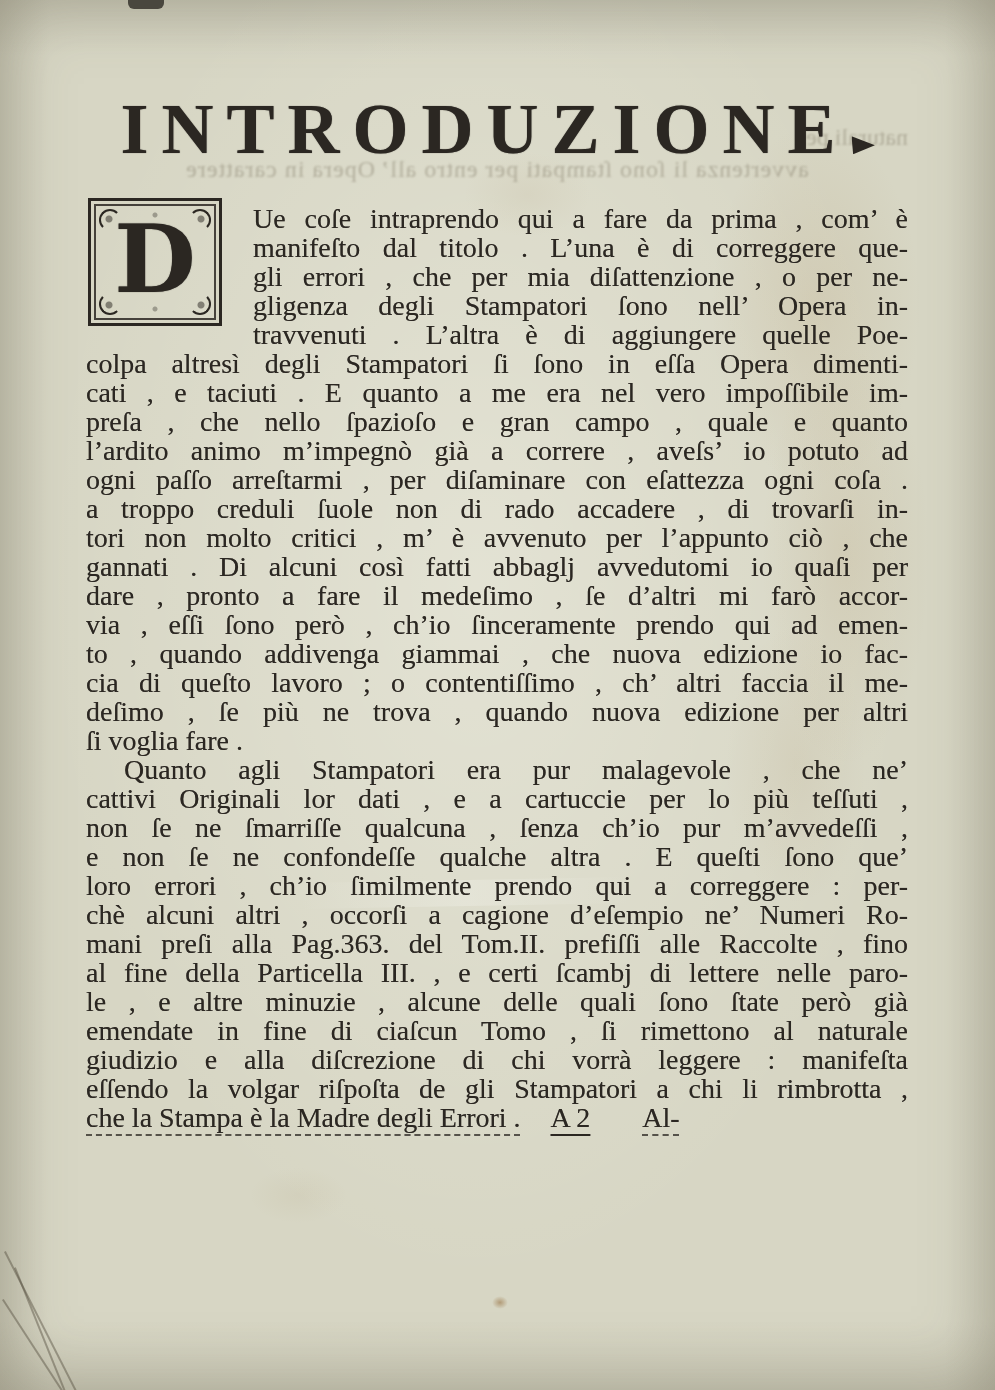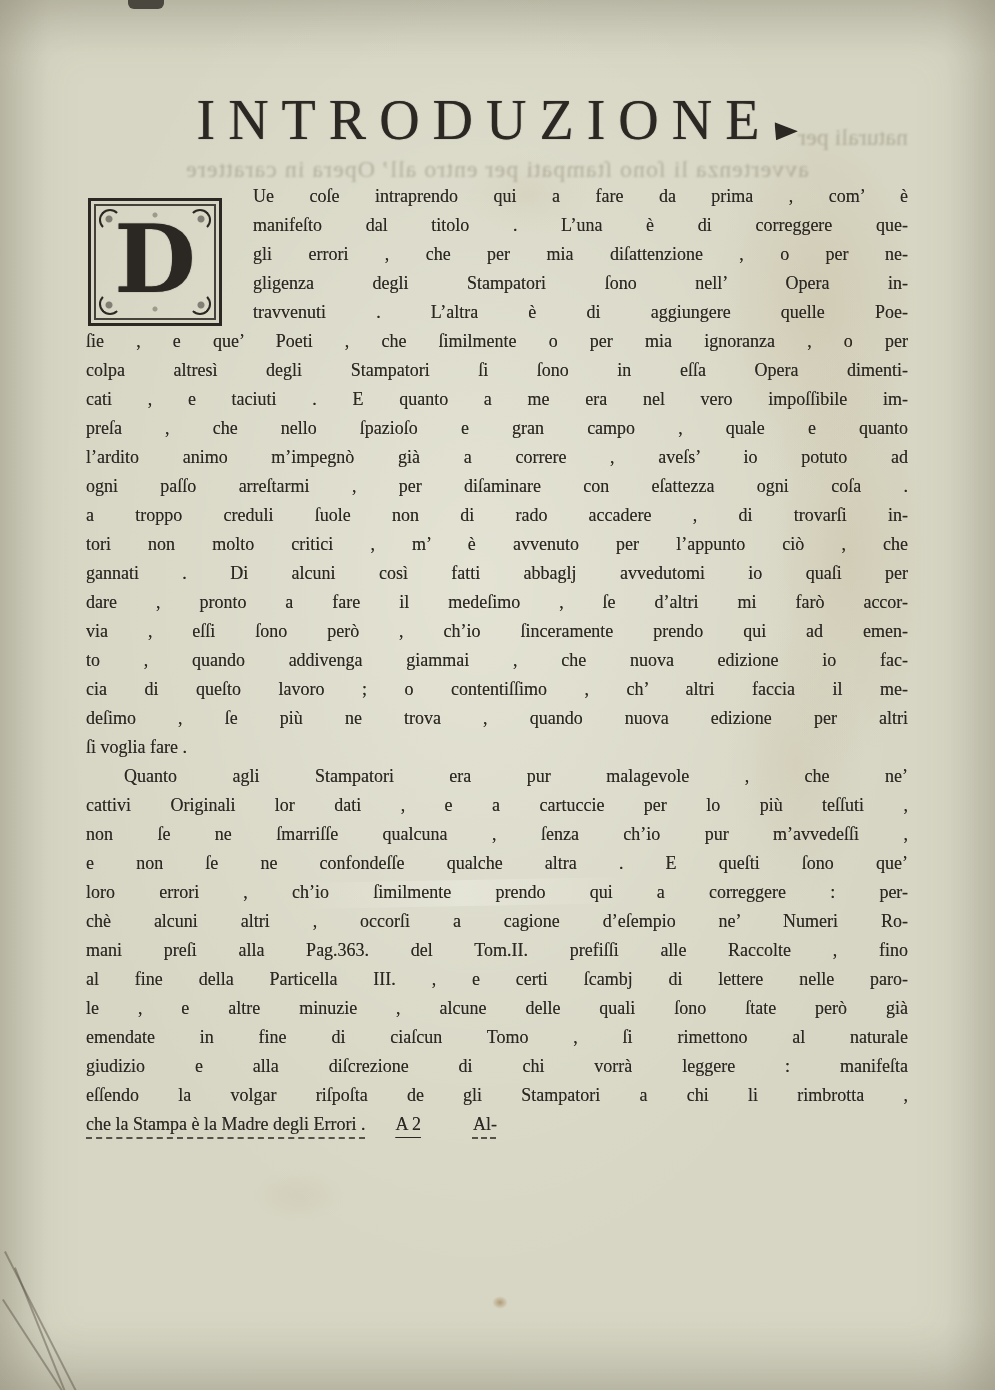--- a/index.html
+++ b/index.html
@@ -21,21 +21,21 @@
       linear-gradient(0deg, rgba(115,110,90,.12), transparent 5%, transparent 96%, rgba(105,100,84,.12));
     box-shadow: inset 0 0 70px rgba(95,90,70,.35);
   }
 
   
   .title-row{
     position:absolute; left:0; top:88px; width:100%;
     text-align:center; white-space:nowrap;
   }
   .title-text{
-    font-size:56px; font-weight:normal; letter-spacing:13px;
+    font-size:72px; font-weight:bold; letter-spacing:13px;
     text-shadow:0 0 1px rgba(43,39,34,.7);
   }
   .title-mark{
     display:inline-block; width:24px; height:22px; margin-left:2px;
     background:#2b2722;
     clip-path:polygon(0 18%, 100% 52%, 12% 100%);
     transform:translateY(2px) rotate(4deg);
   }
 
   
@@ -70,22 +70,22 @@
     text-shadow:0 0 1px rgba(43,39,34,.8);
   }
   .curl{position:absolute; width:18px; height:18px; border:2px solid rgba(43,39,34,.75); border-radius:50%;}
   .curl-tl{left:8px;  top:8px;   border-color:#2b2722 transparent transparent #2b2722;}
   .curl-tr{right:8px; top:8px;   border-color:#2b2722 #2b2722 transparent transparent;}
   .curl-bl{left:8px;  bottom:8px;border-color:transparent transparent #2b2722 #2b2722;}
   .curl-br{right:8px; bottom:8px;border-color:transparent #2b2722 #2b2722 transparent;}
 
   
   .textblock{
-    position:absolute; left:86px; top:182px; width:822px;
-    font-size:18px;
+    position:absolute; left:86px; top:204px; width:822px;
+    font-size:28px;
     text-shadow:0 0 .6px rgba(43,39,34,.55);
   }
   .line{
     height:29px; line-height:29px; overflow:visible;
     text-align:justify; text-align-last:justify; -moz-text-align-last:justify;
   }
   .line.ind{margin-left:167px;}
   .line.noj{text-align-last:left; -moz-text-align-last:left;}
   .line.pindent{text-indent:38px;}
 
@@ -154,21 +154,20 @@
   </div>
 
   <div class="textblock">
 
     <div class="line ind">Ue coſe intraprendo qui a fare da prima , com’ è</div>
     <div class="line ind">manifeſto dal titolo . L’una è di correggere que-</div>
     <div class="line ind">gli errori , che per mia diſattenzione , o per ne-</div>
     <div class="line ind">gligenza degli Stampatori ſono nell’ Opera in-</div>
     <div class="line ind">travvenuti . L’altra è di aggiungere quelle Poe-</div>
 
-    <div class="line">ſie , e que’ Poeti , che ſimilmente o per mia ignoranza , o per</div>
     <div class="line">colpa altresì degli Stampatori ſi ſono in eſſa Opera dimenti-</div>
     <div class="line">cati , e taciuti . E quanto a me era nel vero impoſſibile im-</div>
     <div class="line">preſa , che nello ſpazioſo e gran campo , quale e quanto</div>
     <div class="line">l’ardito animo m’impegnò già a correre , aveſs’ io potuto ad</div>
     <div class="line">ogni paſſo arreſtarmi , per diſaminare con eſattezza ogni coſa .</div>
     <div class="line">a troppo creduli ſuole non di rado accadere , di trovarſi in-</div>
     <div class="line">tori non molto critici , m’ è avvenuto per l’appunto ciò , che</div>
     <div class="line">gannati . Di alcuni così fatti abbaglj avvedutomi io quaſi per</div>
     <div class="line">dare , pronto a fare il medeſimo , ſe d’altri mi farò accor-</div>
     <div class="line">via , eſſi ſono però , ch’io ſinceramente prendo qui ad emen-</div>

